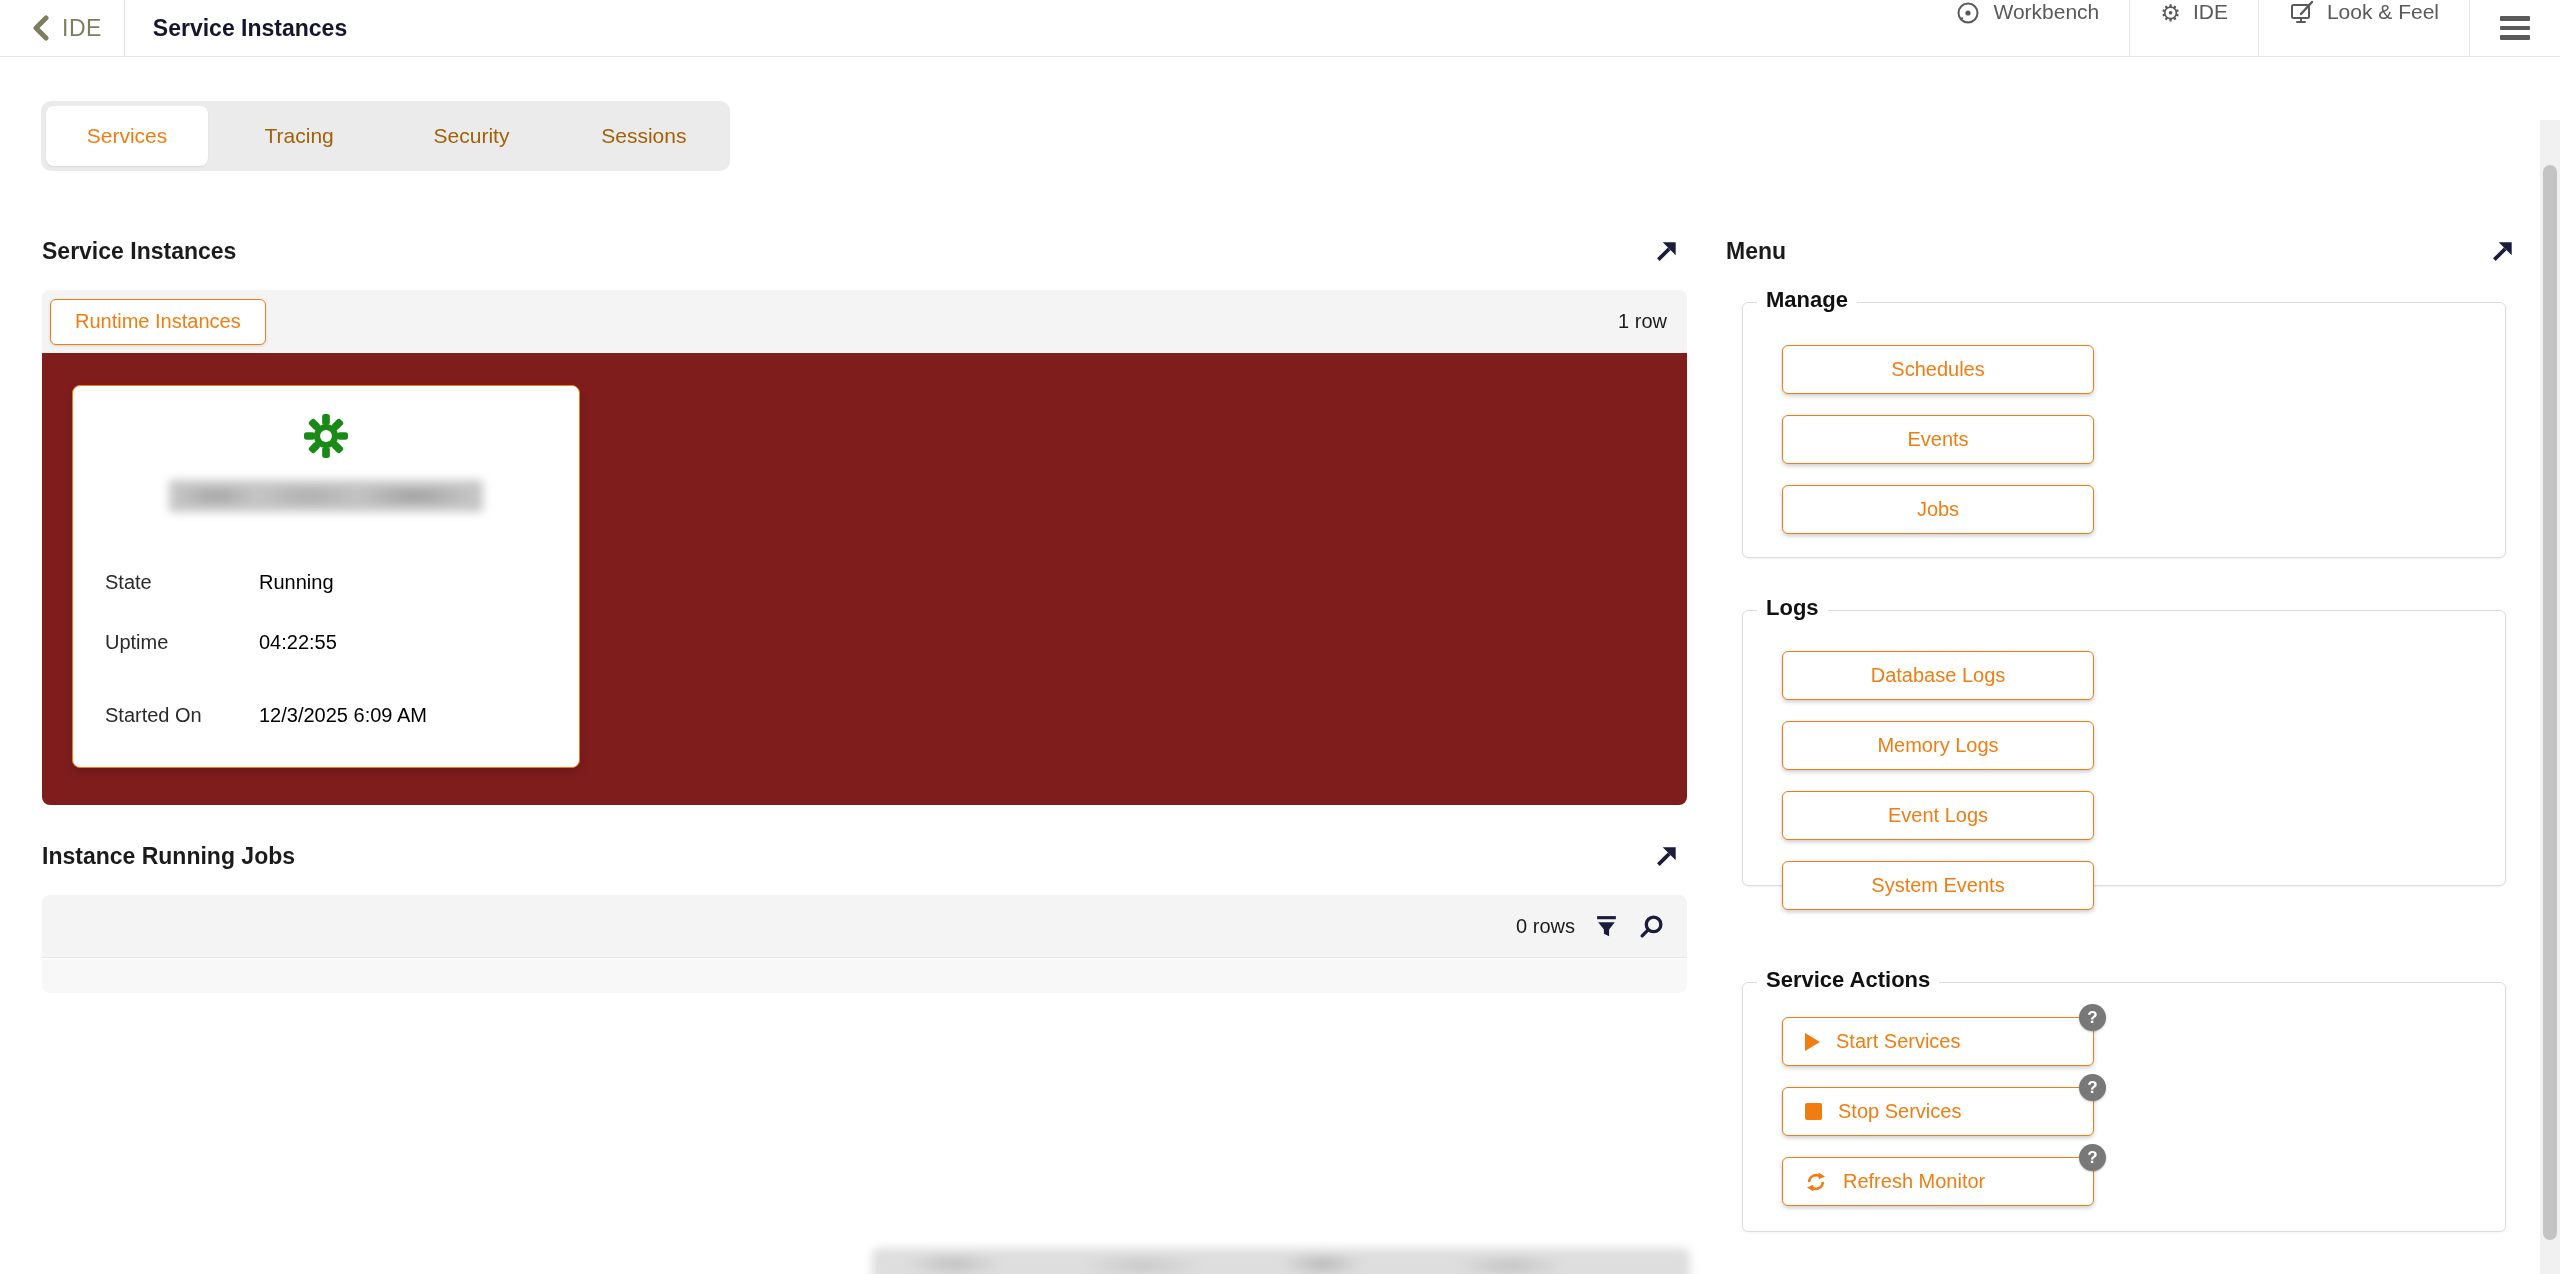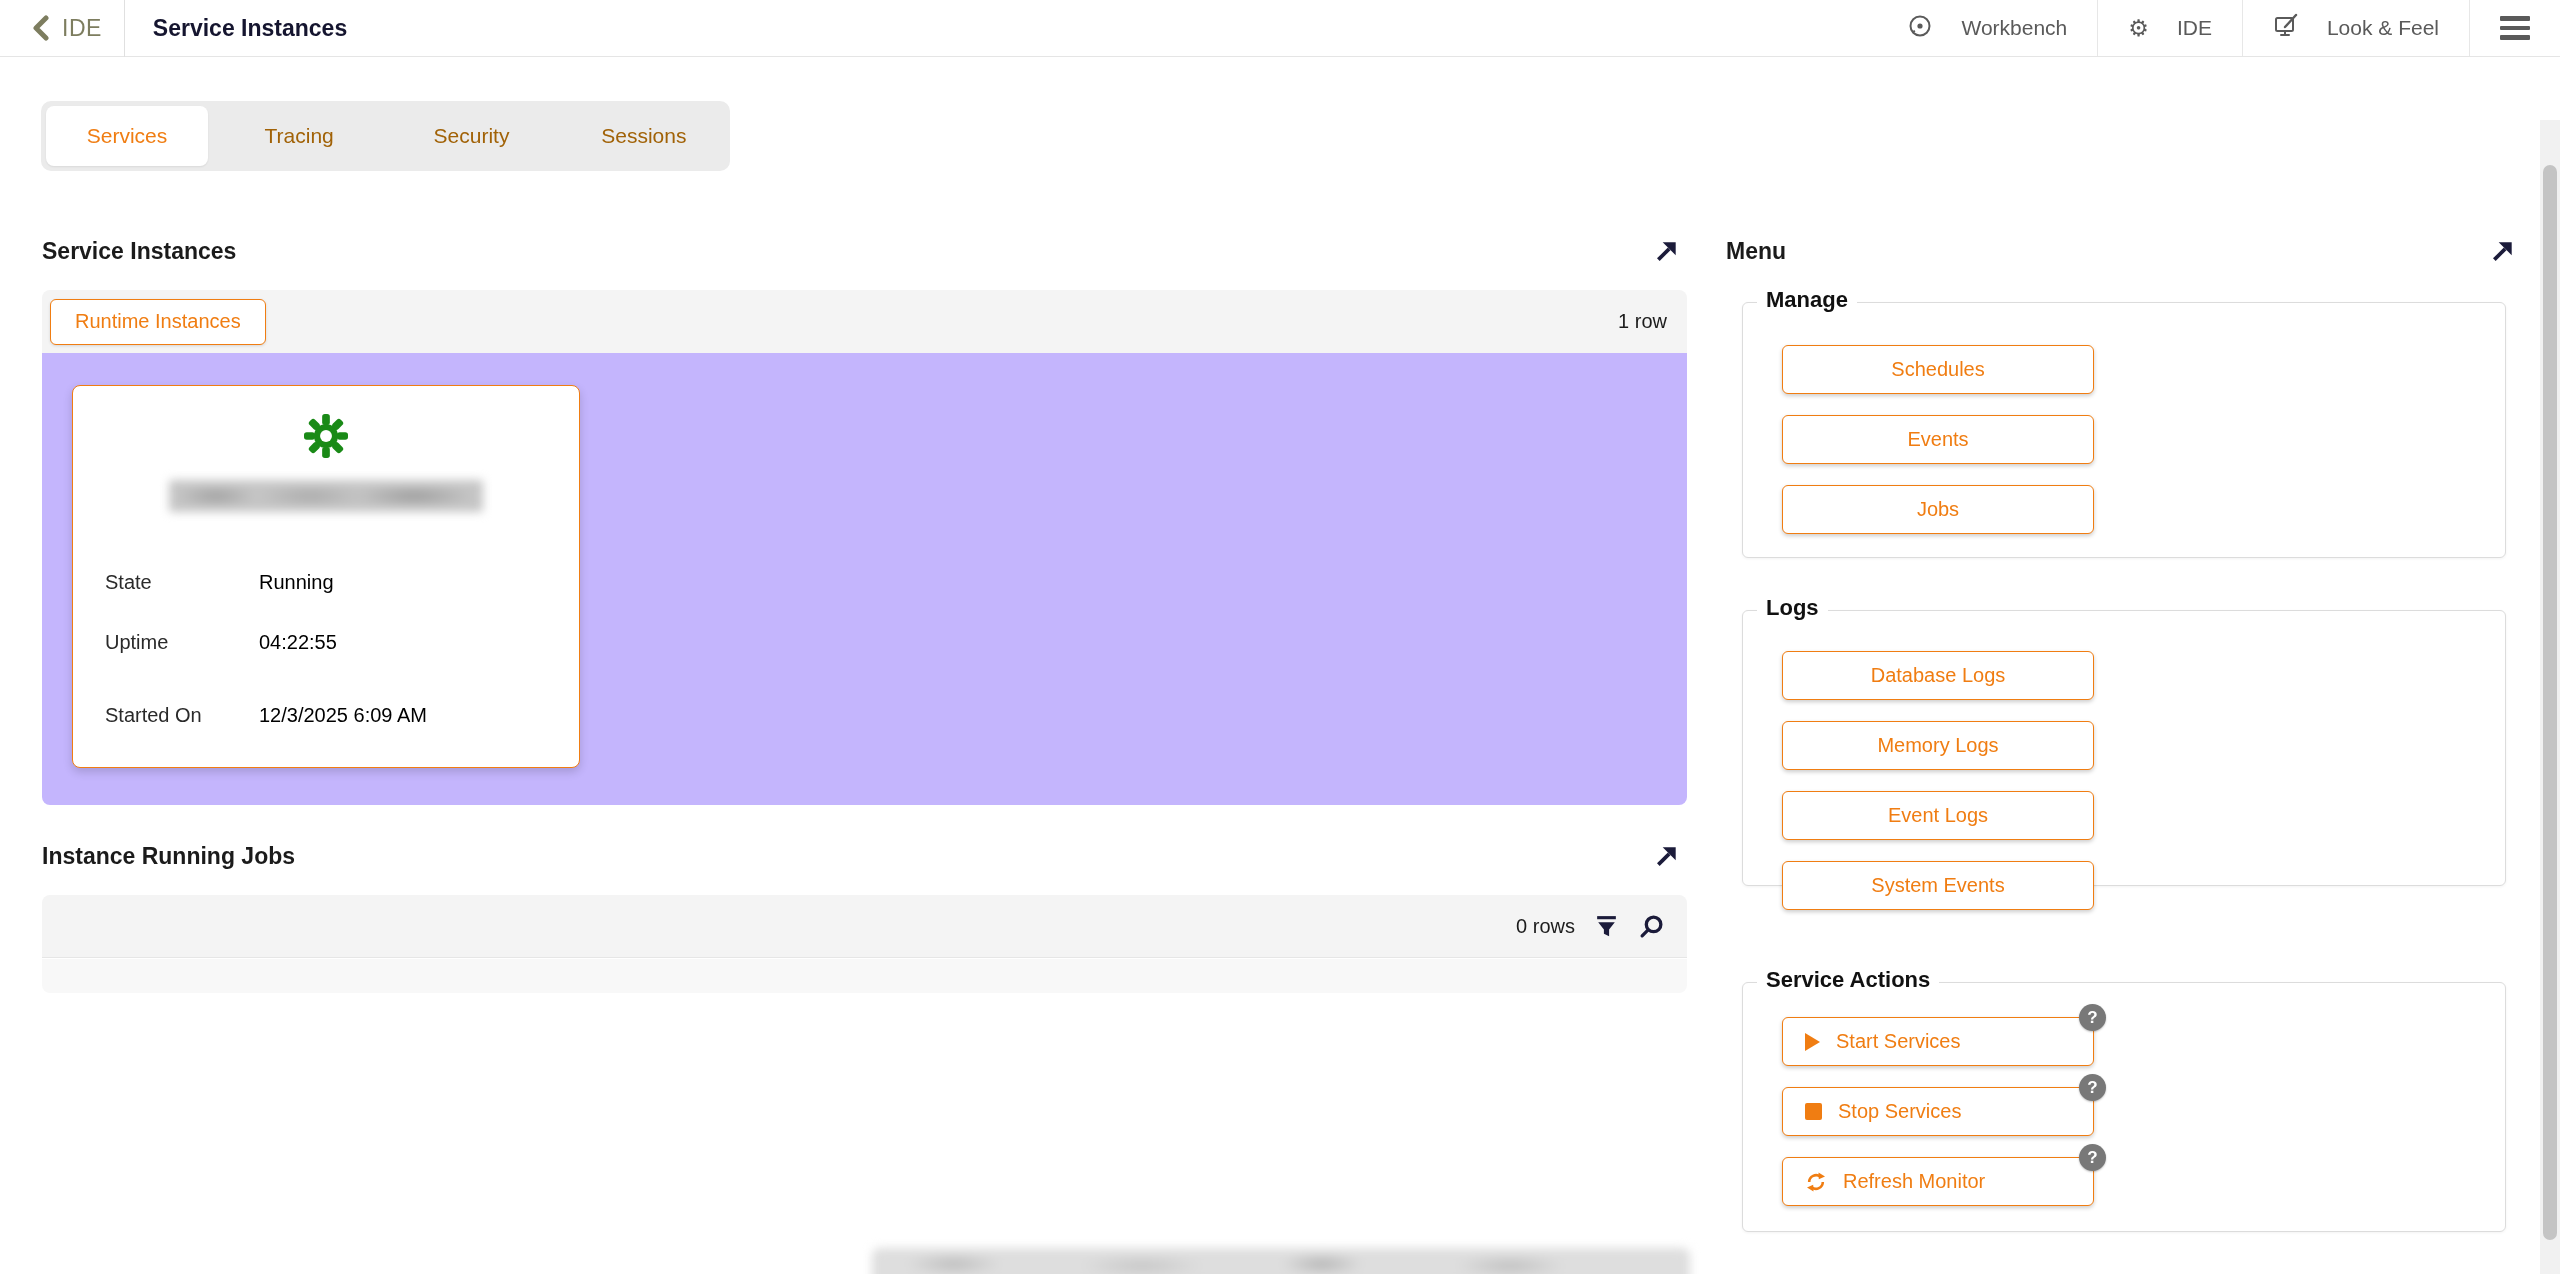--- a/index.html
+++ b/index.html
@@ -10,21 +10,21 @@
   }
   
   .topbar { position:absolute; left:0; top:0; width:2560px; height:57px;
     background:#fff; border-bottom:1px solid #e5e5e5; display:flex; align-items:center; }
   .back-group { display:flex; align-items:center; height:100%; padding:0 0 0 30px; cursor:pointer; }
   .back-chevron { display:flex; align-items:center; margin-right:8px; }
   .back-label { font-size:23px; color:#7d7d5f; letter-spacing:0.5px; }
   .topbar-divider { width:1px; height:57px; background:#e0e0e0; margin:0 0 0 22px; }
   .page-title { font-size:23px; font-weight:700; color:#15152f; margin-left:28px; }
   .topbar-right { margin-left:auto; display:flex; align-items:center; height:100%; }
-  .nav-item { display:flex; align-items:center; gap:28px; padding:0 30px; height:100%;
+  .nav-item { display:flex; gap:12px; padding:0 30px; height:100%;
     font-size:21px; color:#5a5a5a; cursor:pointer; border-left:1px solid #e7e7e7; }
   .nav-item:first-child { border-left:none; }
   .nav-glyph { font-family:"DejaVu Sans", sans-serif; font-size:23px; color:#5a5a5a; }
   .hamburger { display:flex; flex-direction:column; gap:5px; padding:0 30px; height:100%;
     justify-content:center; border-left:1px solid #e7e7e7; cursor:pointer; }
   .hamburger i { display:block; width:30px; height:4.5px; background:#5a5a5a; border-radius:1px; }
   
   .tabbar { position:absolute; left:41px; top:101px; width:689px; height:70px;
     background:#ebebeb; border-radius:10px; display:flex; }
   .tab { flex:1; display:flex; align-items:center; justify-content:center;
@@ -36,21 +36,21 @@
   .expand-arrow { position:absolute; width:26px; height:26px; cursor:pointer; }
   
   .si-toolbar { position:absolute; left:42px; top:290px; width:1645px; height:63px;
     background:#f4f4f4; border-radius:8px 8px 0 0; display:flex; align-items:center; }
   .outline-btn { background:#ffffff; border:1.5px solid #f07d12; color:#f07d12;
     border-radius:6px; font-size:20px; font-family:"Liberation Sans", sans-serif;
     cursor:pointer; box-shadow:0 1px 3px rgba(0,0,0,0.12); }
   .runtime-btn { margin-left:8px; height:46px; padding:0 24px; }
   .rowcount { margin-left:auto; margin-right:20px; font-size:20px; color:#1c1c1c; }
   .si-content { position:absolute; left:42px; top:353px; width:1645px; height:452px;
-    background:#c4b5fd; border-radius:0 0 8px 8px;text-align:right; }
+    background:#7f1d1d; border-radius:0 0 8px 8px;text-align:right; }
   .instance-card { position:absolute; left:30px; top:32px; width:508px; height:383px;
     background:#ffffff; border:1.5px solid #f07d12; border-radius:8px;
     box-shadow:0 4px 10px rgba(0,0,0,0.16); cursor:pointer; }
   .card-gear { position:absolute; left:50%; top:28px; transform:translateX(-50%); }
   .card-redacted { position:absolute; left:96px; top:94px; width:314px; height:32px; border-radius:3px;
     background:
       radial-gradient(60px 15px at 15% 50%, #9f9f9f 0%, rgba(159,159,159,0) 70%),
       radial-gradient(80px 15px at 45% 50%, #a9a9a9 0%, rgba(168,168,168,0) 70%),
       radial-gradient(90px 15px at 78% 50%, #9a9a9a 0%, rgba(154,154,154,0) 70%),
       linear-gradient(#c6c6c6, #c6c6c6);

